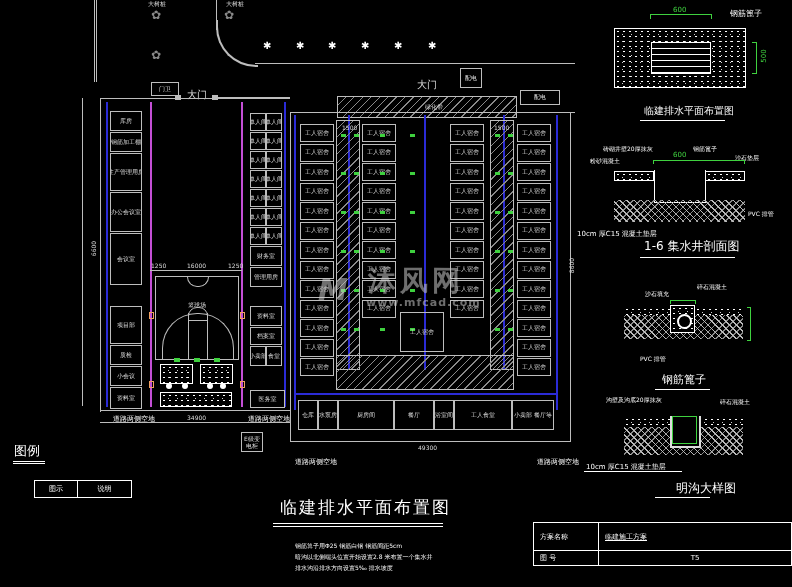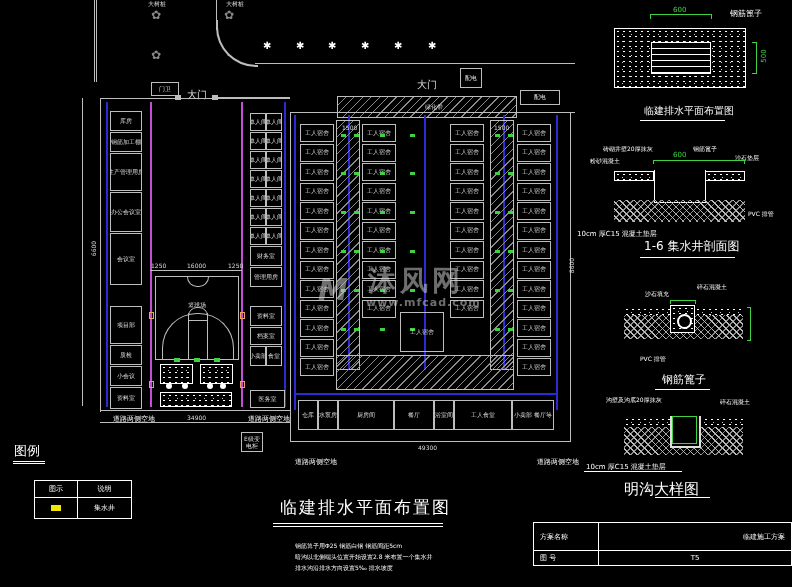--- a/index.html
+++ b/index.html
@@ -490,59 +490,53 @@
 <div>
   <span class="gtxt" style="left:606px;top:396px;font-size:6px;color:#fff;">沟壁及沟底20厚抹灰</span>
   <span class="gtxt" style="left:720px;top:398px;font-size:6px;color:#fff;">碎石混凝土</span>
   <div class="concrete" style="left:624px;top:417px;width:46px;height:10px;border:none;"></div>
   <div class="concrete" style="left:697px;top:417px;width:46px;height:10px;border:none;"></div>
   <div class="soil" style="left:624px;top:427px;width:119px;height:28px;"></div>
   <div class="abs" style="left:670px;top:416px;width:27px;height:30px;background:#000;border:2px solid #ddd;border-top:none;"></div>
   <div class="abs" style="left:672px;top:416px;width:23px;height:26px;border:1px solid #3fd13f;"></div>
   <span class="gtxt" style="left:586px;top:462px;font-size:7px;color:#fff;">10cm  厚C15  混凝土垫层</span>
   <div class="uline" style="left:584px;top:471px;width:98px;"></div>
-  <span class="detail-title" style="left:624px;top:480px;font-size:15px;">明沟大样图</span>
+  <span class="detail-title" style="left:676px;top:480px;font-size:12px;">明沟大样图</span>
   <div class="uline" style="left:655px;top:497px;width:55px;"></div>
 </div>
 
 <div>
   <span class="abs" style="left:14px;top:442px;font-size:13px;color:#fff;">图例</span>
   <div class="uline" style="left:13px;top:461px;width:32px;"></div>
   <div class="uline" style="left:13px;top:463px;width:32px;"></div>
   <table class="legend-table">
     <tbody>
         <tr>
       <td style="width:42px;height:16px;">图示</td>
       <td style="width:53px;height:16px;">说明</td>
     </tr>
-    <tr>
-      <td>
-            <div style="width:10px;height:6px;background:#f2e600;margin:auto;"></div>
-          </td>
-      <td>集水井</td>
-    </tr>
   </tbody>
     </table>
 </div>
 
 <div>
   <span class="title-big" style="left:280px;top:496px;">临建排水平面布置图</span>
   <div class="uline" style="left:273px;top:523px;width:170px;"></div>
   <div class="uline" style="left:273px;top:526px;width:170px;"></div>
   <div class="abs" style="left:295px;top:540px;font-size:6px;line-height:11px;color:#fff;">
     <div>钢筋箅子用Φ25   钢筋白钢 钢筋间距5cm</div>
     <div>暗沟以北侧端头位置开始设置2.8   米布置一个集水井</div>
     <div>排水沟沿排水方向设置5‰ 排水坡度</div>
   </div>
 </div>
 
 <table class="tb">
   <tbody>
       <tr style="height:28px;">
     <td style="width:52px;">方案名称</td>
-    <td style="width:180px;text-align:right;">临建施工方案</td>
+    <td style="width:180px;text-align:left;text-decoration:underline;">临建施工方案</td>
   </tr>
   <tr style="height:15px;">
     <td>图  号</td>
     <td style="text-align:center;">T5</td>
   </tr>
 </tbody>
   </table>
 
 </body></html>

